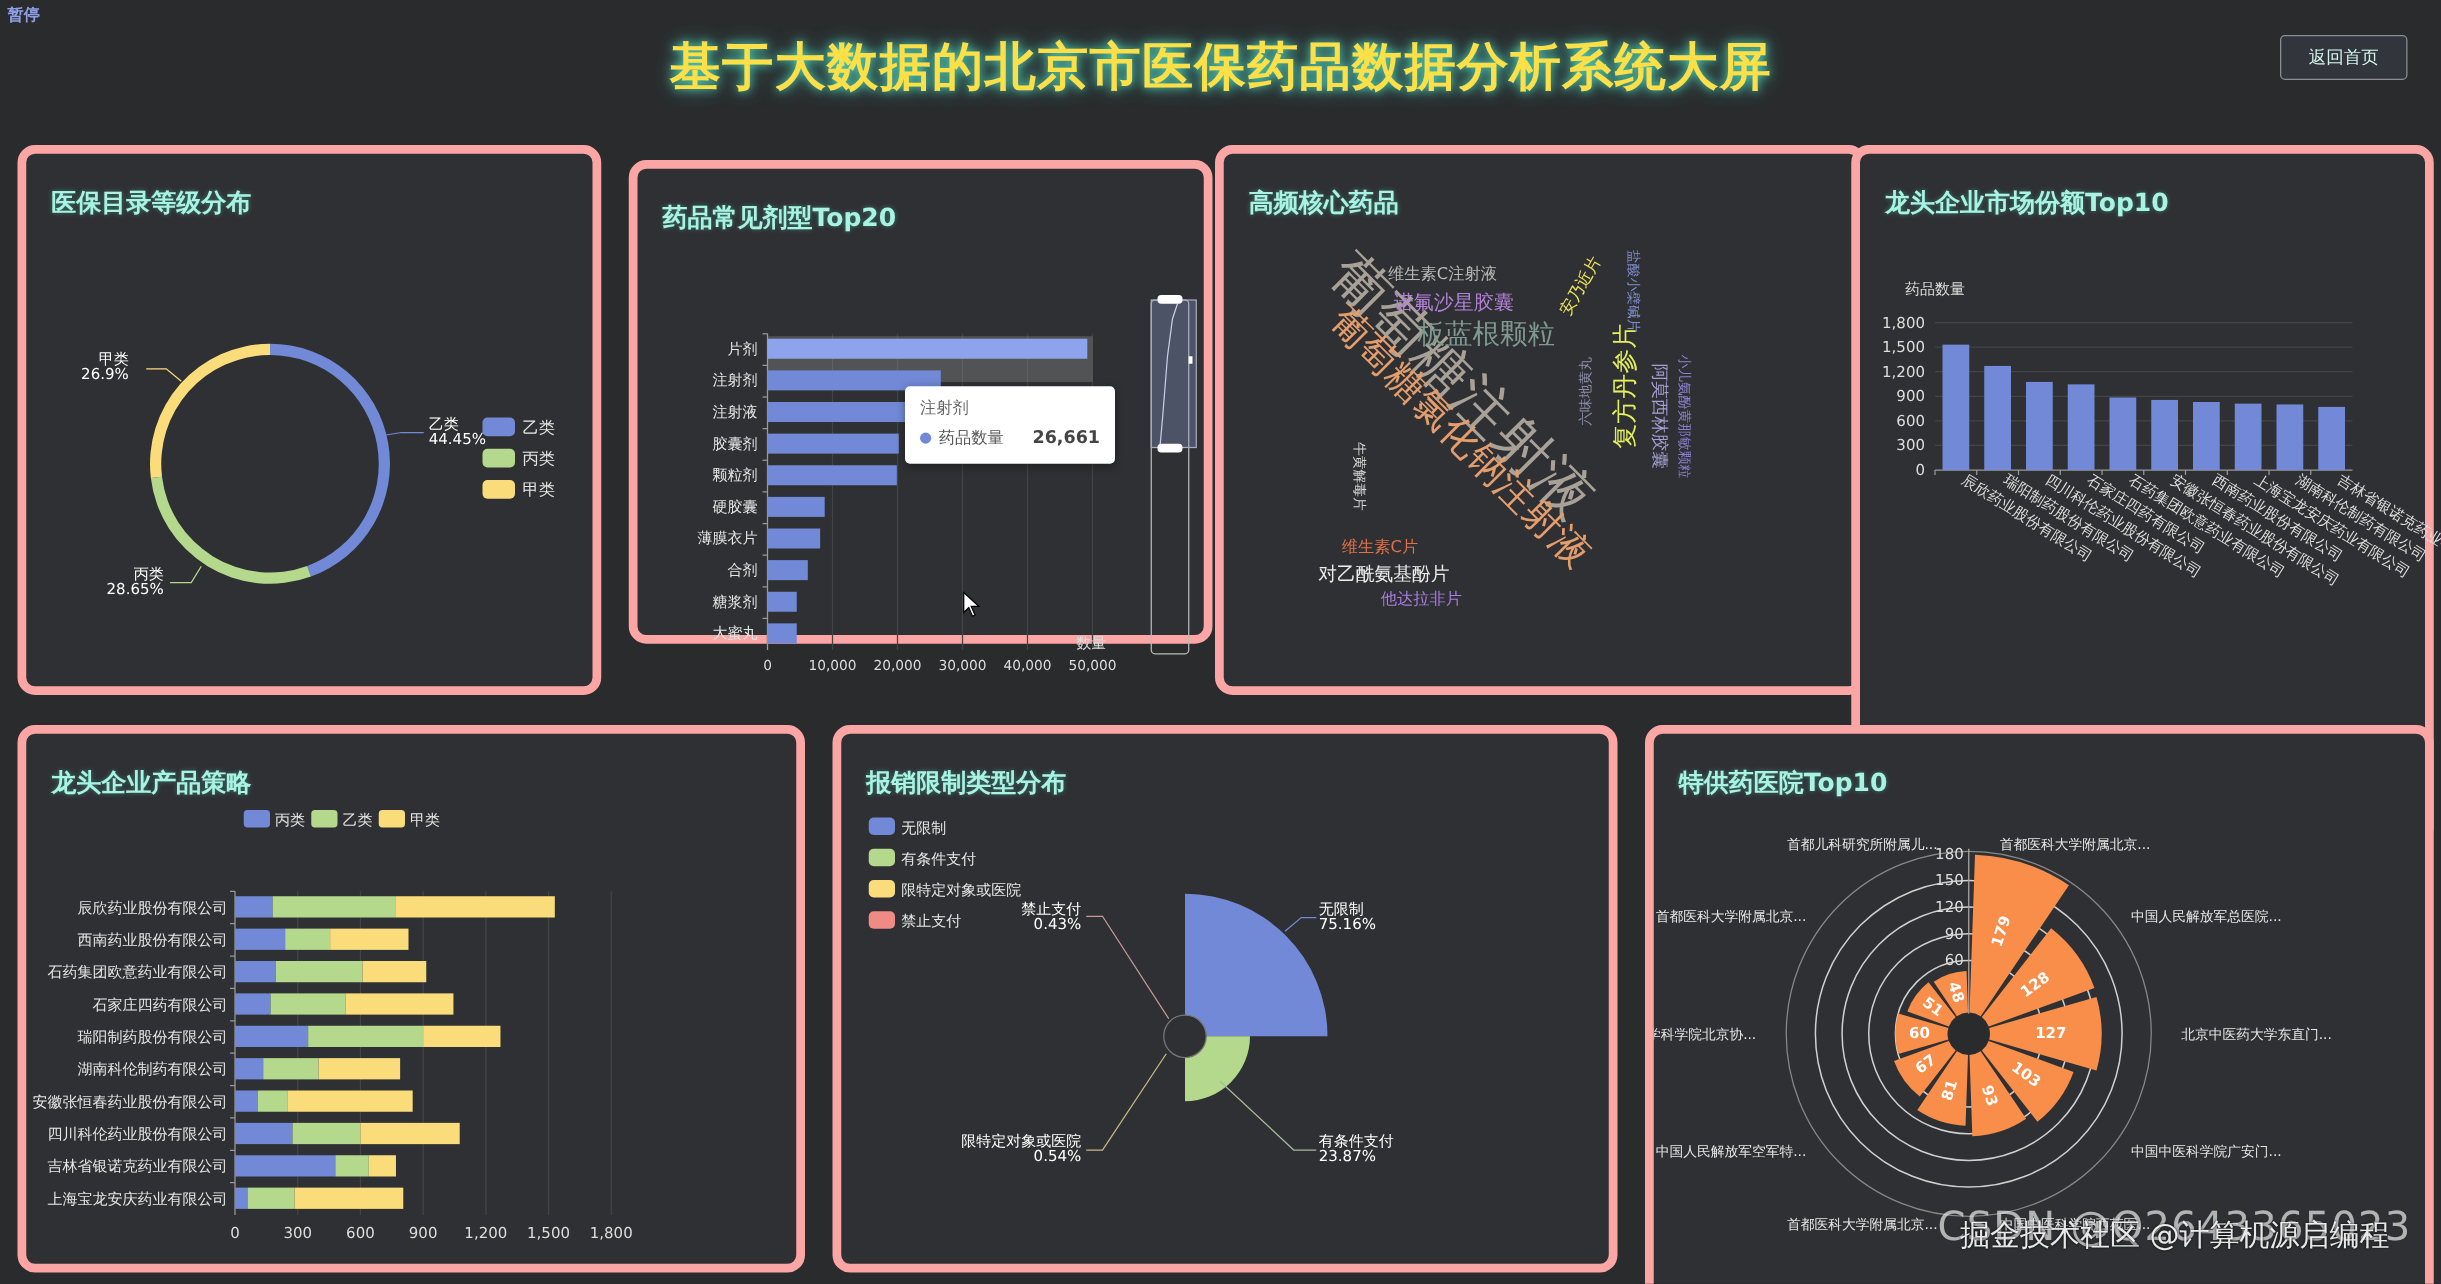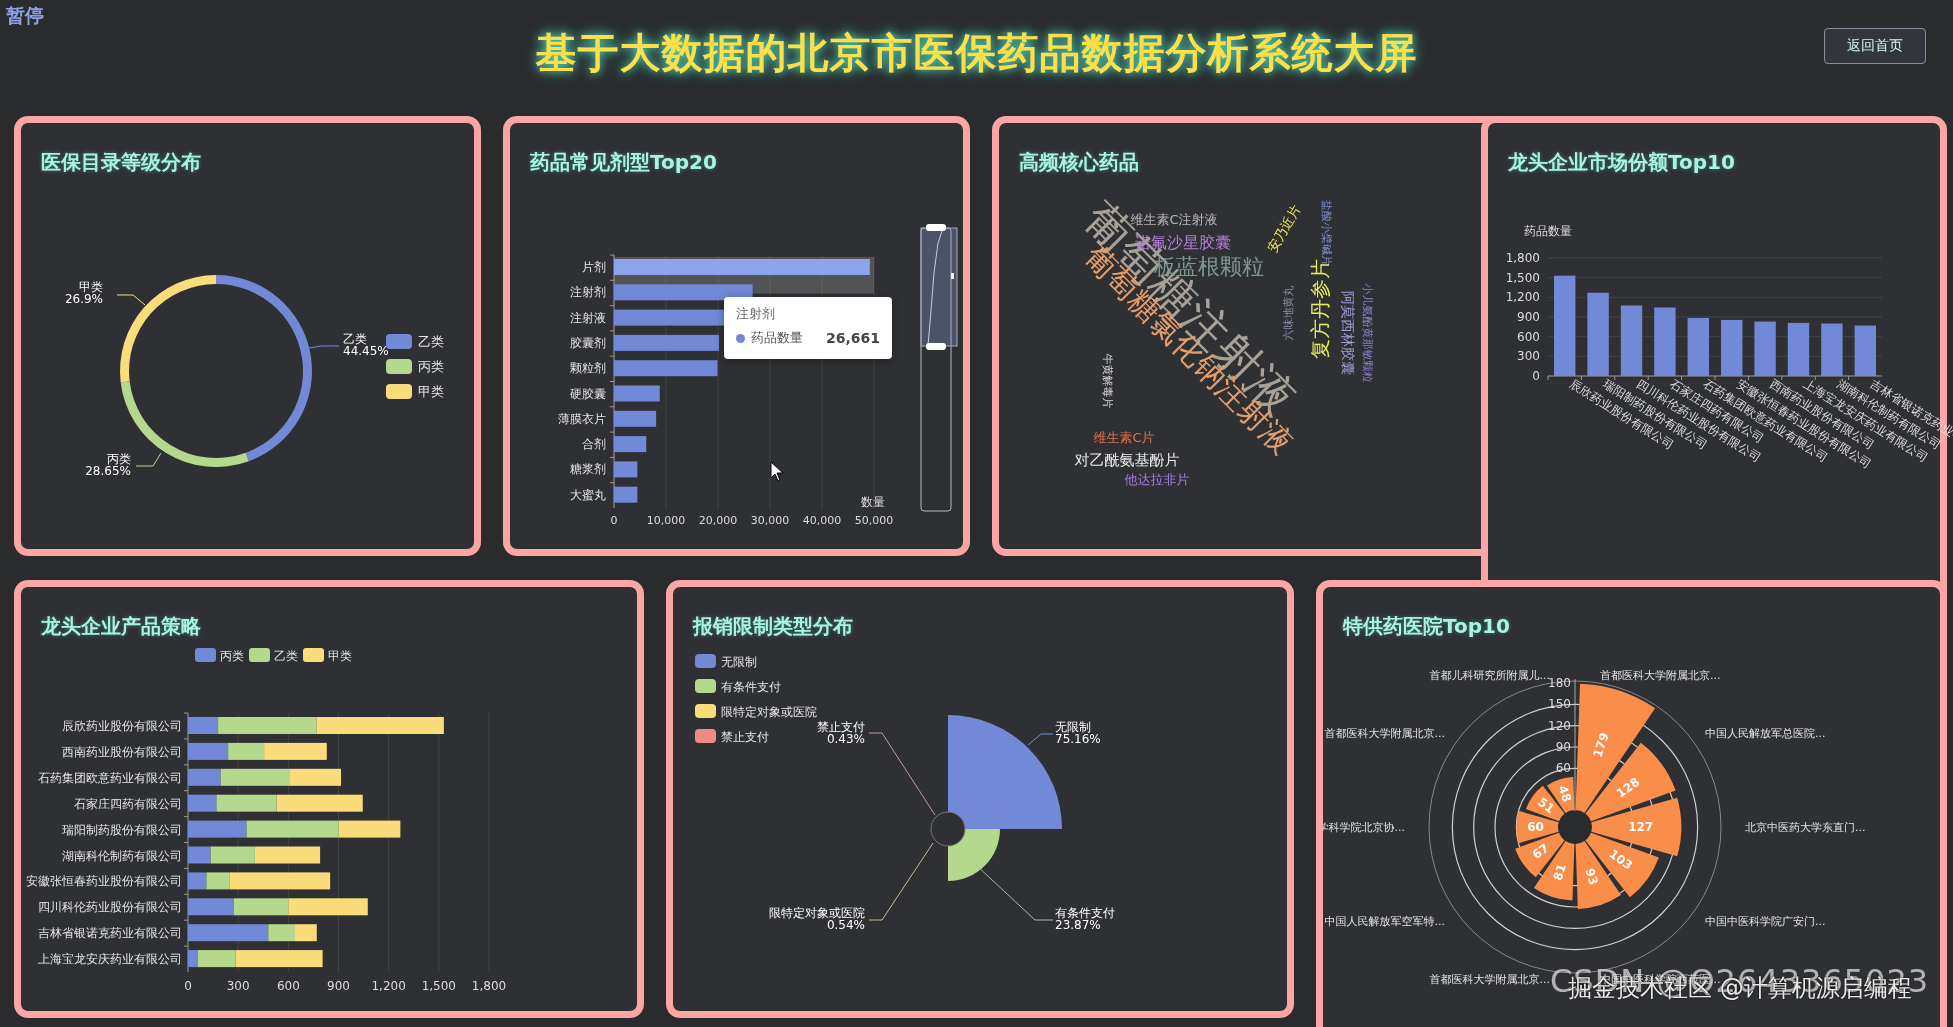--- a/index.html
+++ b/index.html
@@ -5,21 +5,21 @@
   * { box-sizing: border-box; margin: 0; padding: 0; }
   html, body { width: 1953px; height: 1027px; overflow: hidden; }
   body {
     background: #2a2b2d;
     font-family: "DejaVu Sans", "Liberation Sans", sans-serif;
     color: #e6e6e6;
     position: relative;
   }
   .pause-tag {
     position: absolute; left: 6px; top: 3px;
-    font-size: 19px; color: #8fa0e8; font-weight: bold;
+    font-size: 13px; color: #8fa0e8; font-weight: bold;
   }
   .page-title {
     position: absolute; left: 0; right: 0; top: 26px;
     text-align: center;
     font-size: 41px; font-weight: bold; letter-spacing: 1px;
     color: #fde047;
     text-shadow: 0 0 8px #4fd8be, 0 0 16px rgba(79,216,190,0.6);
   }
   .home-btn {
     position: absolute; left: 1824px; top: 28px;
@@ -89,21 +89,21 @@
       <text x="82" y="180" fill="#fff" font-size="12" text-anchor="end">26.9%</text>
       <rect x="365" y="211" width="26" height="15" rx="4" fill="#7189d6"></rect>
       <text x="397" y="223" fill="#e6e6e6" font-size="13">乙类</text>
       <rect x="365" y="236" width="26" height="15" rx="4" fill="#b5d98c"></rect>
       <text x="397" y="248" fill="#e6e6e6" font-size="13">丙类</text>
       <rect x="365" y="261" width="26" height="15" rx="4" fill="#fadd7a"></rect>
       <text x="397" y="273" fill="#e6e6e6" font-size="13">甲类</text>
     </svg>
 </div>
 
-<div class="panel" style="left:503px;top:116px;width:467px;height:440px;">
+<div class="panel" style="left:503px;top:128px;width:467px;height:387px;">
   <div class="panel-title">药品常见剂型Top20</div>
   <svg id="svg-dosage" width="467" height="440" style="position:absolute;left:0;top:0;">
       <line x1="104" y1="132" x2="104" y2="385" stroke="#444" stroke-width="1"></line>
       <text x="104" y="401" fill="#ddd" font-size="11" text-anchor="middle">0</text>
       <line x1="156" y1="132" x2="156" y2="385" stroke="#444" stroke-width="1"></line>
       <text x="156" y="401" fill="#ddd" font-size="11" text-anchor="middle">10,000</text>
       <line x1="208" y1="132" x2="208" y2="385" stroke="#444" stroke-width="1"></line>
       <text x="208" y="401" fill="#ddd" font-size="11" text-anchor="middle">20,000</text>
       <line x1="260" y1="132" x2="260" y2="385" stroke="#444" stroke-width="1"></line>
       <text x="260" y="401" fill="#ddd" font-size="11" text-anchor="middle">30,000</text>
@@ -157,21 +157,21 @@
       <span class="tt-dot"></span>
       <span>药品数量</span>
       <span class="tt-value">26,661</span>
     </div>
   </div>
   <svg width="16" height="22" style="position:absolute;left:260px;top:338px;">
     <path d="M1 1 L1 17 L5 13 L8 20 L10 19 L7 12 L13 12 Z" fill="#fff" stroke="#000" stroke-width="1"></path>
   </svg>
 </div>
 
-<div class="panel" style="left:992px;top:116px;width:521px;height:440px;">
+<div class="panel" style="left:972px;top:116px;width:521px;height:440px;">
   <div class="panel-title">高频核心药品</div>
   <svg id="svg-cloud" width="467" height="440" style="position:absolute;left:0;top:0;">
       <text x="188" y="188" fill="#a8a197" font-size="46" text-anchor="middle" dominant-baseline="middle" transform="rotate(45 188 188)">葡萄糖注射液</text>
       <text x="188" y="228" fill="#e49d6d" font-size="31" text-anchor="middle" dominant-baseline="middle" transform="rotate(45 188 228)">葡萄糖氯化钠注射液</text>
       <text x="175" y="97" fill="#b9b9b9" font-size="13" text-anchor="middle" dominant-baseline="middle" transform="">维生素C注射液</text>
       <text x="184" y="120" fill="#b380d9" font-size="16" text-anchor="middle" dominant-baseline="middle" transform="">诺氟沙星胶囊</text>
       <text x="210" y="145" fill="#7f9990" font-size="22" text-anchor="middle" dominant-baseline="middle" transform="">板蓝根颗粒</text>
       <text x="286" y="106" fill="#f2e75a" font-size="13" text-anchor="middle" dominant-baseline="middle" transform="rotate(-60 286 106)">安乃近片</text>
       <text x="327" y="110" fill="#7f8fd0" font-size="11" text-anchor="middle" dominant-baseline="middle" transform="rotate(90 327 110)">盐酸小檗碱片</text>
       <text x="290" y="190" fill="#8d8fa8" font-size="11" text-anchor="middle" dominant-baseline="middle" transform="rotate(-90 290 190)">六味地黄丸</text>

